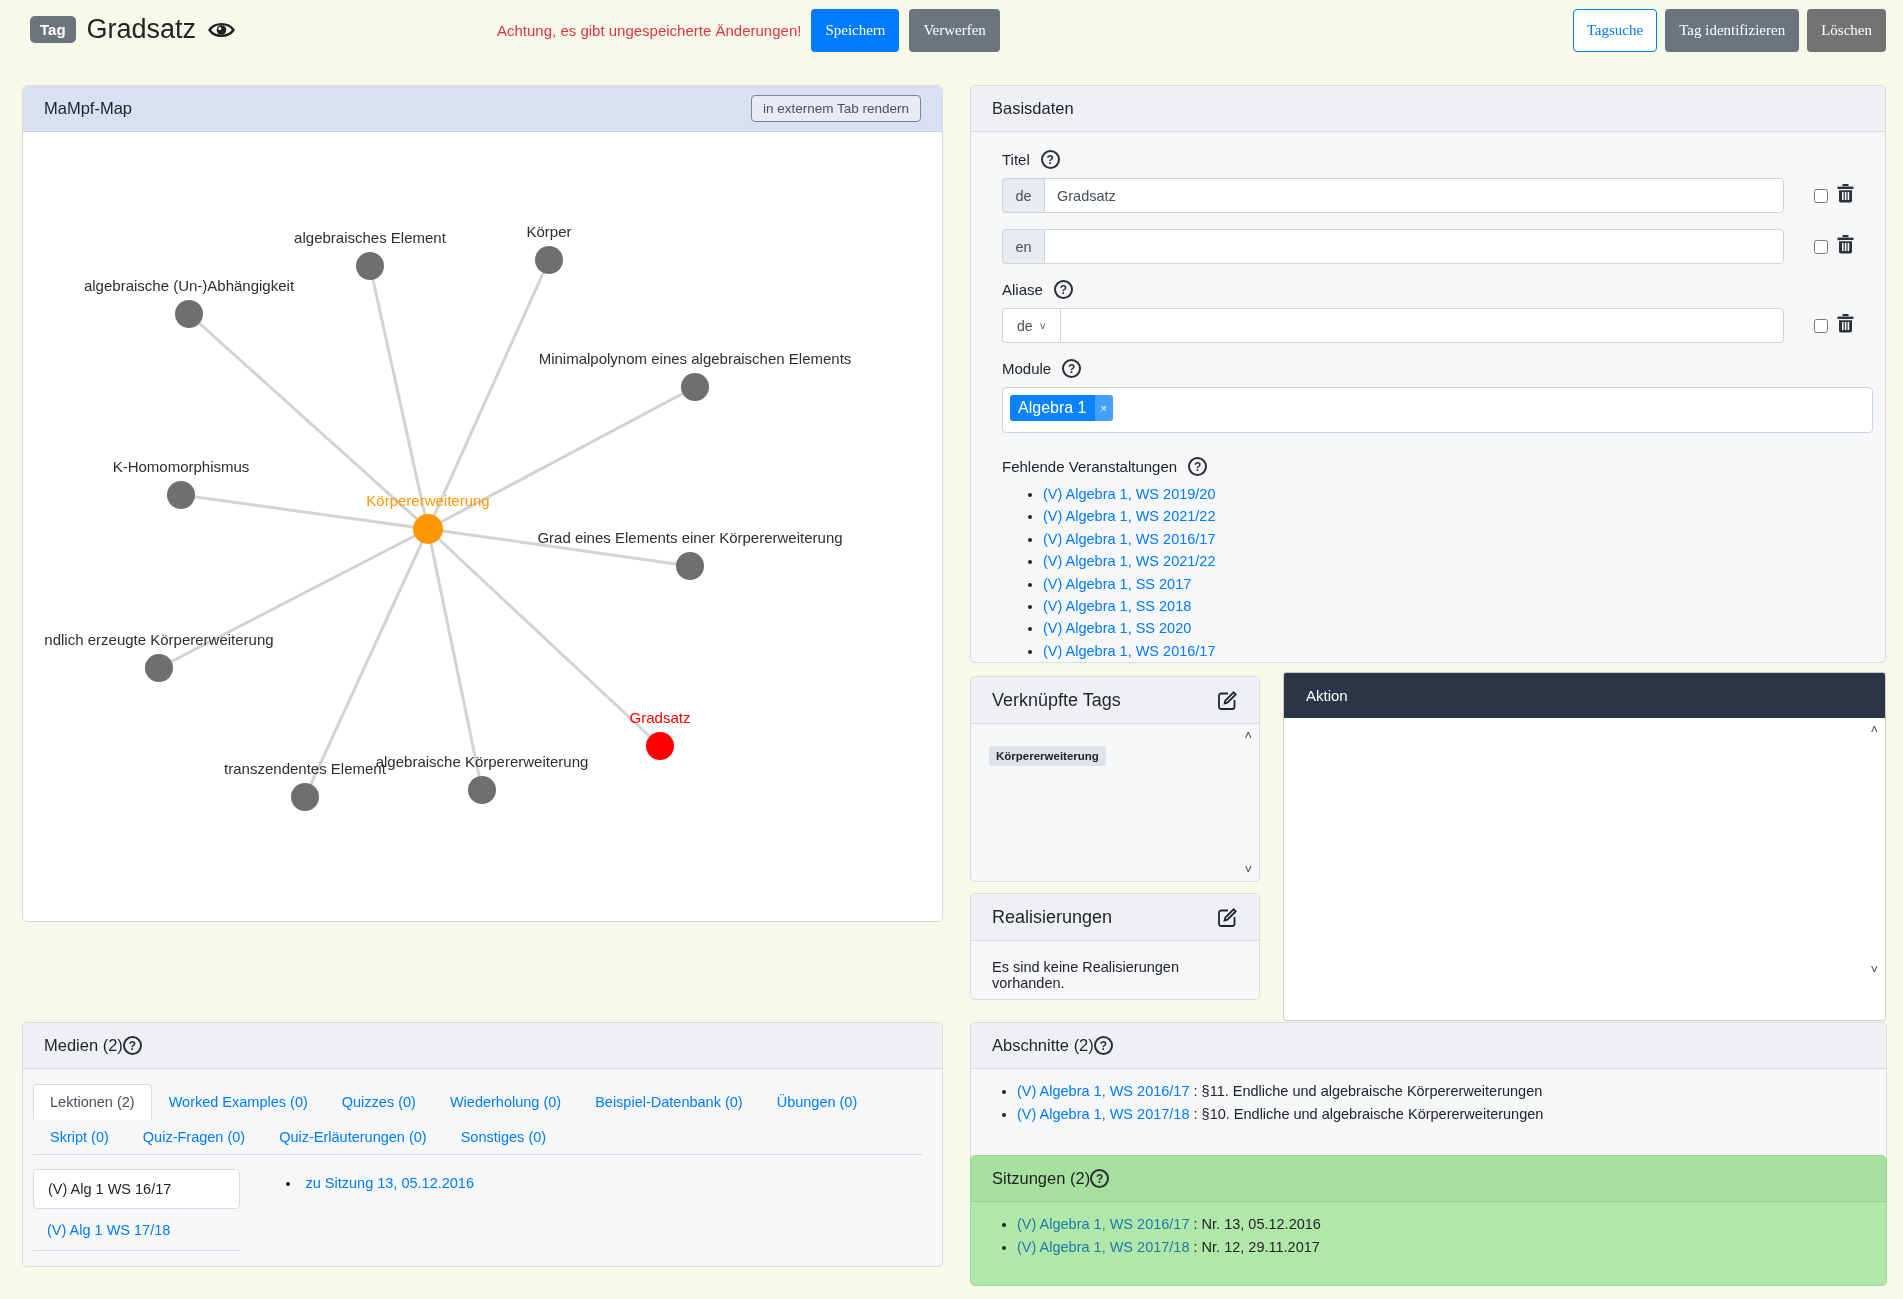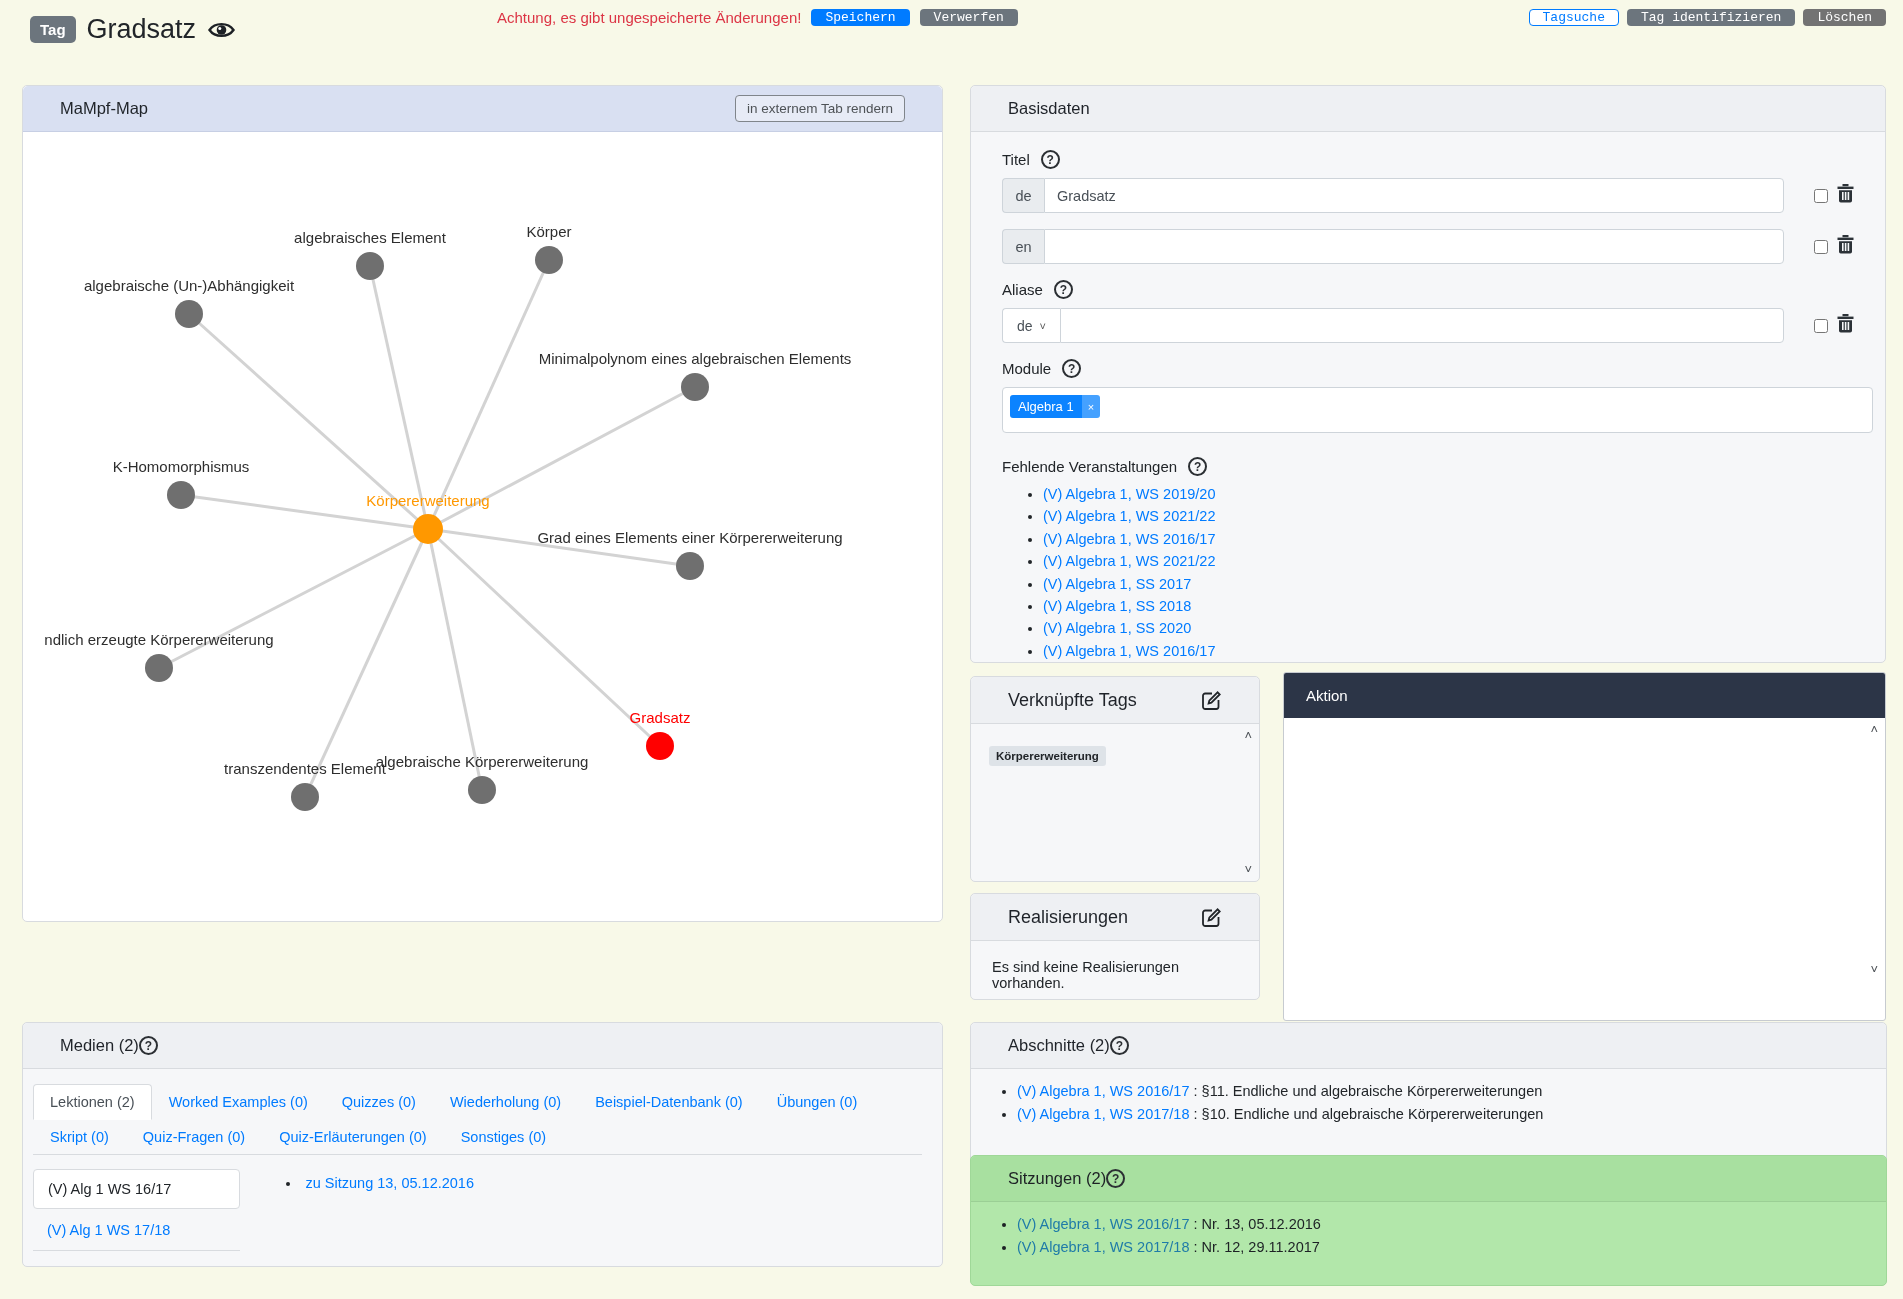--- a/index.html
+++ b/index.html
@@ -9,25 +9,25 @@
     font-family:"Liberation Sans", sans-serif;
     background:#f8f9e8;
     color:#212529;
     overflow:hidden;
   }
   
   .panel { position:absolute; background:#f6f7f9; border:1px solid #d8dbdf; border-radius:5px; }
   .panel-header {
     height:46px; background:#eef0f3; border-bottom:1px solid #d8dbdf;
     border-radius:5px 5px 0 0; display:flex; align-items:center;
-    padding:0 37px; font-size:16.5px; color:#1f2329; gap:0;
+    padding:0 21px; font-size:16.5px; color:#1f2329; gap:0;
   }
   
   .btn { display:inline-flex; align-items:center; justify-content:center; border:1px solid transparent;
-         border-radius:4px; font-size:13px; padding:0 13px; cursor:pointer; font-family:Liberation Mono, monospace; white-space:nowrap; }
+         border-radius:4px; font-size:15px; padding:12px 13px; cursor:pointer; font-family:Liberation Serif, serif; white-space:nowrap; }
   .btn-primary   { background:#007bff; color:#fff; }
   .btn-secondary { background:#6c757d; color:#fff; }
   .btn-danger    { background:#737373; color:#fff; }
   .btn-outline-primary { background:#fff; color:#007bff; border-color:#007bff; }
   
   .topbar-left  { position:absolute; left:30px; top:14px; display:flex; align-items:center; }
   .tag-badge { background:#6c757d; color:#fff; font-weight:700; font-size:15px; padding:5px 10px; border-radius:5px; }
   .page-title { font-size:27px; margin-left:11px; color:#212529; }
   .eye { margin-left:11px; display:inline-flex; }
   .topbar-center { position:absolute; left:497px; top:9px; display:flex; align-items:center; gap:10px; }
@@ -58,21 +58,21 @@
                gap:7px; color:#495057; font-size:14px; cursor:pointer; }
   .selectbox .chev { font-size:11px; color:#555; }
   .selectbox .chev::before { content:"˅"; }
   input.text { flex:1; height:35px; border:1px solid #ced4da; border-radius:0 4px 4px 0;
                padding:0 12px; font-size:14.5px; color:#495057; background:#fff; font-family:inherit; }
   .row-extras { display:flex; align-items:center; margin-left:30px; gap:9px; }
   .row-extras input[type=checkbox] { width:14px; height:14px; }
   .module-box { width:871px; height:46px; background:#fff; border:1px solid #ced4da; border-radius:4px;
                 padding:7px; margin-bottom:24px; }
   .chip { display:inline-flex; cursor:pointer; }
-  .chip-label { background:#0b83ff; color:#fff; font-size:13px; padding:4px 8px; border-radius:3px 0 0 3px; }
+  .chip-label { background:#0b83ff; color:#fff; font-size:16px; padding:4px 8px; border-radius:3px 0 0 3px; }
   .chip-close { background:#45a1ff; color:#fff; font-size:11px; padding:4px 6px; border-radius:0 3px 3px 0;
                 display:flex; align-items:center; }
   .chip-close::before { content:"×"; }
   .bullet-list { margin:7px; padding-left:34px; list-style:disc; }
   .bullet-list li { line-height:22.4px; font-size:14.5px; color:#212529; }
   .bullet-list a { color:#007bff; text-decoration:none; }
   
   #verknuepfte { left:970px; top:676px; width:290px; height:206px; }
   #verknuepfte .panel-header, #realisierungen .panel-header { height:47px; font-size:18px; }
   .edit-icon { margin-left:auto; display:inline-flex; cursor:pointer; }

